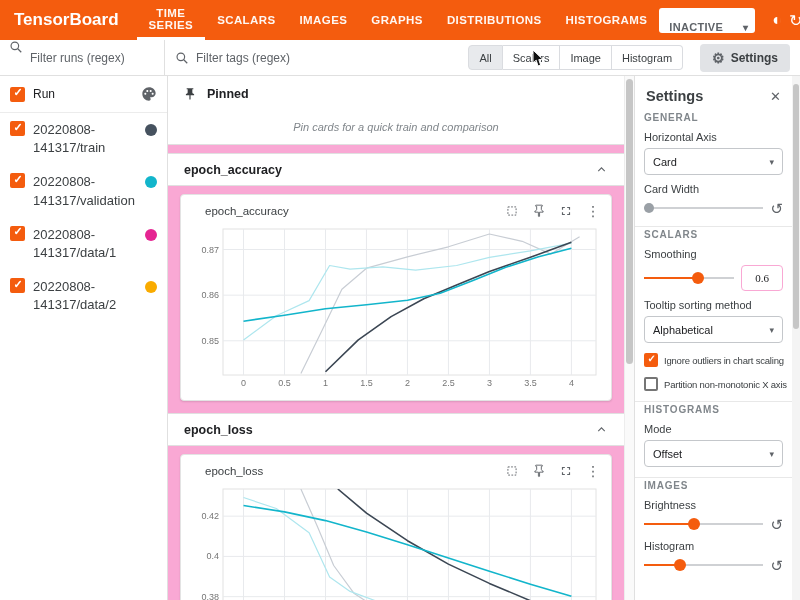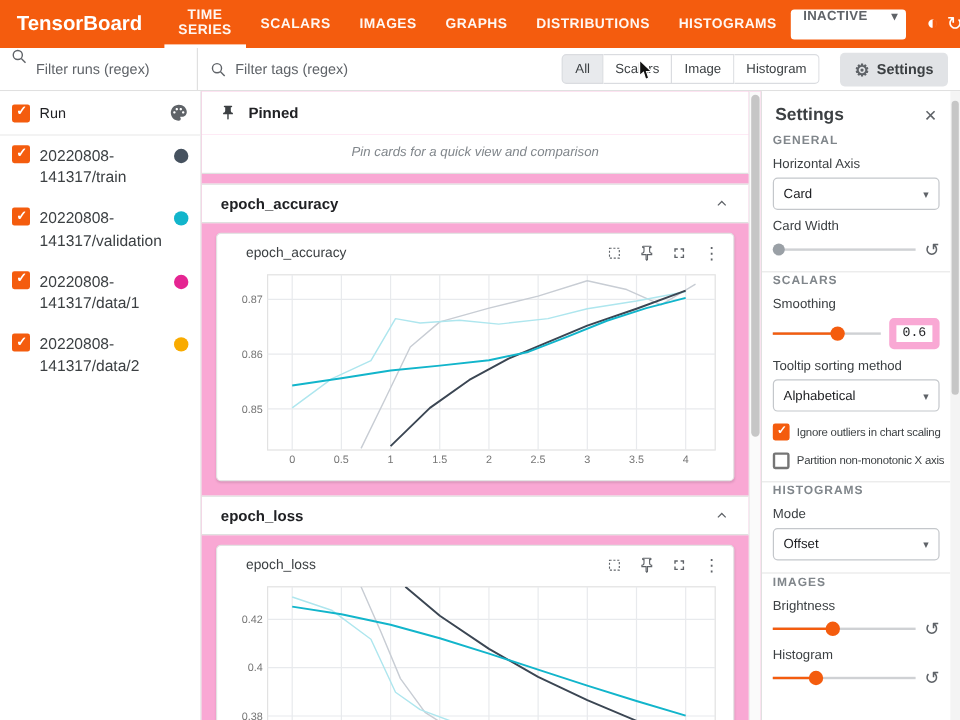--- a/index.html
+++ b/index.html
@@ -8,21 +8,21 @@
   :root{--accent:#f45c0e}
 
   
   .topbar{height:40px;background:var(--accent);display:flex;align-items:center;padding:0 10px 0 14px;color:#fff}
   .logo{font-size:17px;font-weight:bold;margin-right:18px;white-space:nowrap}
   .tabs{display:flex;height:40px;align-items:stretch}
   .tab{border:none;background:transparent;color:rgba(255,255,255,.95);font-family:"Liberation Sans",sans-serif;
        font-size:11.5px;font-weight:bold;letter-spacing:.4px;padding:0 12px;cursor:pointer}
   .tab.active{border-bottom:3px solid #fff}
   .top-spacer{flex:1}
-  .status-select{background:#fff;color:#5f6368;height:25px;border-radius:3px;display:flex;align-items:flex-start;
+  .status-select{background:#fff;color:#5f6368;height:25px;border-radius:3px;display:flex;align-items:flex-end;
        padding:0 7px 0 10px;font-size:11px;font-weight:bold;letter-spacing:.3px;margin-right:10px;min-width:96px;
        justify-content:space-between;cursor:pointer}
   .status-caret{font-size:10px;color:#5f6368;margin-left:8px}
   .top-icon{width:24px;height:24px;display:flex;align-items:center;justify-content:center;font-size:16px;
        color:#fff;margin-left:7px;cursor:pointer}
 
   
   .subbar{height:36px;display:flex;border-bottom:1px solid #e0e0e0}
   .runs-filter{width:165px;border-right:1px solid #e0e0e0;display:flex;padding:0 9px;gap:7px;flex:none}
   .tags-filter{flex:1;display:flex;align-items:center;padding:0 10px;gap:7px}
@@ -82,22 +82,22 @@
   .select{height:27px;border:1px solid #c4c7cb;border-radius:4px;display:flex;align-items:center;justify-content:space-between;
        padding:0 8px;font-size:11px;color:#202124;background:#fff;cursor:pointer}
   .sel-caret{color:#5f6368;font-size:9px}
   .slider-row{display:flex;align-items:center;gap:7px;margin:4px 0 2px}
   .slider{flex:1;height:16px;position:relative;cursor:pointer}
   .slider .track{position:absolute;top:7px;left:0;right:0;height:2px;background:#cfd1d4}
   .slider .fill{position:absolute;top:7px;left:0;width:var(--f,0%);height:2px;background:var(--accent)}
   .slider .thumb{position:absolute;top:2px;left:calc(var(--f,0%) - 6px);width:12px;height:12px;border-radius:50%;background:var(--accent)}
   .slider.zero .thumb{background:#9aa0a6;width:10px;height:10px;top:3px;left:0}
   .reset-icon{font-size:15px;color:#5f6368;flex:none;cursor:pointer;line-height:1}
-  .num-input{width:42px;height:26px;border:6px solid #f9a8d4;border-radius:4px;text-align:center;font-size:11px;
-       color:#202124;font-family:Liberation Mono, monospace;flex:none}
+  .num-input{width:42px;height:26px;border:1px solid #f9a8d4;border-radius:4px;text-align:center;font-size:11px;
+       color:#202124;font-family:Liberation Serif, serif;flex:none}
   .cb-row{display:flex;align-items:center;gap:6px;margin:10px 0;font-size:9.5px;letter-spacing:-.2px;color:#3c4043;white-space:nowrap}
   .cb-row .cb{width:14px;height:14px}
   .cb-row .cb.checked::after{font-size:10px;top:-2px;left:1.5px}
   .divider{height:1px;background:#e8e8e8;margin:10px -9px 2px}
 
   
   .win-scroll{width:8px;background:#f4f4f4;position:relative;flex:none}
   .win-thumb{position:absolute;left:1px;width:6px;background:#c6c6c6;border-radius:3px}
 </style>
 </head>
@@ -189,21 +189,21 @@
 
   <main class="main-col">
     <div class="main-inner">
 
       <div class="pinned-bar">
         <svg width="14" height="14" viewBox="0 0 24 24">
             <path fill="#3c4043" d="M16 9V4h1a1 1 0 000-2H7a1 1 0 000 2h1v5c0 1.66-1.34 3-3 3v2h5.97v7l1 1 1-1v-7H19v-2c-1.66 0-3-1.34-3-3z"></path>
           </svg>
         <span>Pinned</span>
       </div>
-      <div class="pinned-empty">Pin cards for a quick view and comparison</div>
+      <div class="pinned-empty">Pin cards for a quick train and comparison</div>
       <div class="gap"></div>
 
       <div class="section-hdr">
         <span>epoch_accuracy</span>
         <svg width="13" height="13" viewBox="0 0 24 24">
             <path d="M6 15l6-6 6 6" fill="none" stroke="#5f6368" stroke-width="2"></path>
           </svg>
       </div>
       <div class="card-zone">
         <div class="card">

